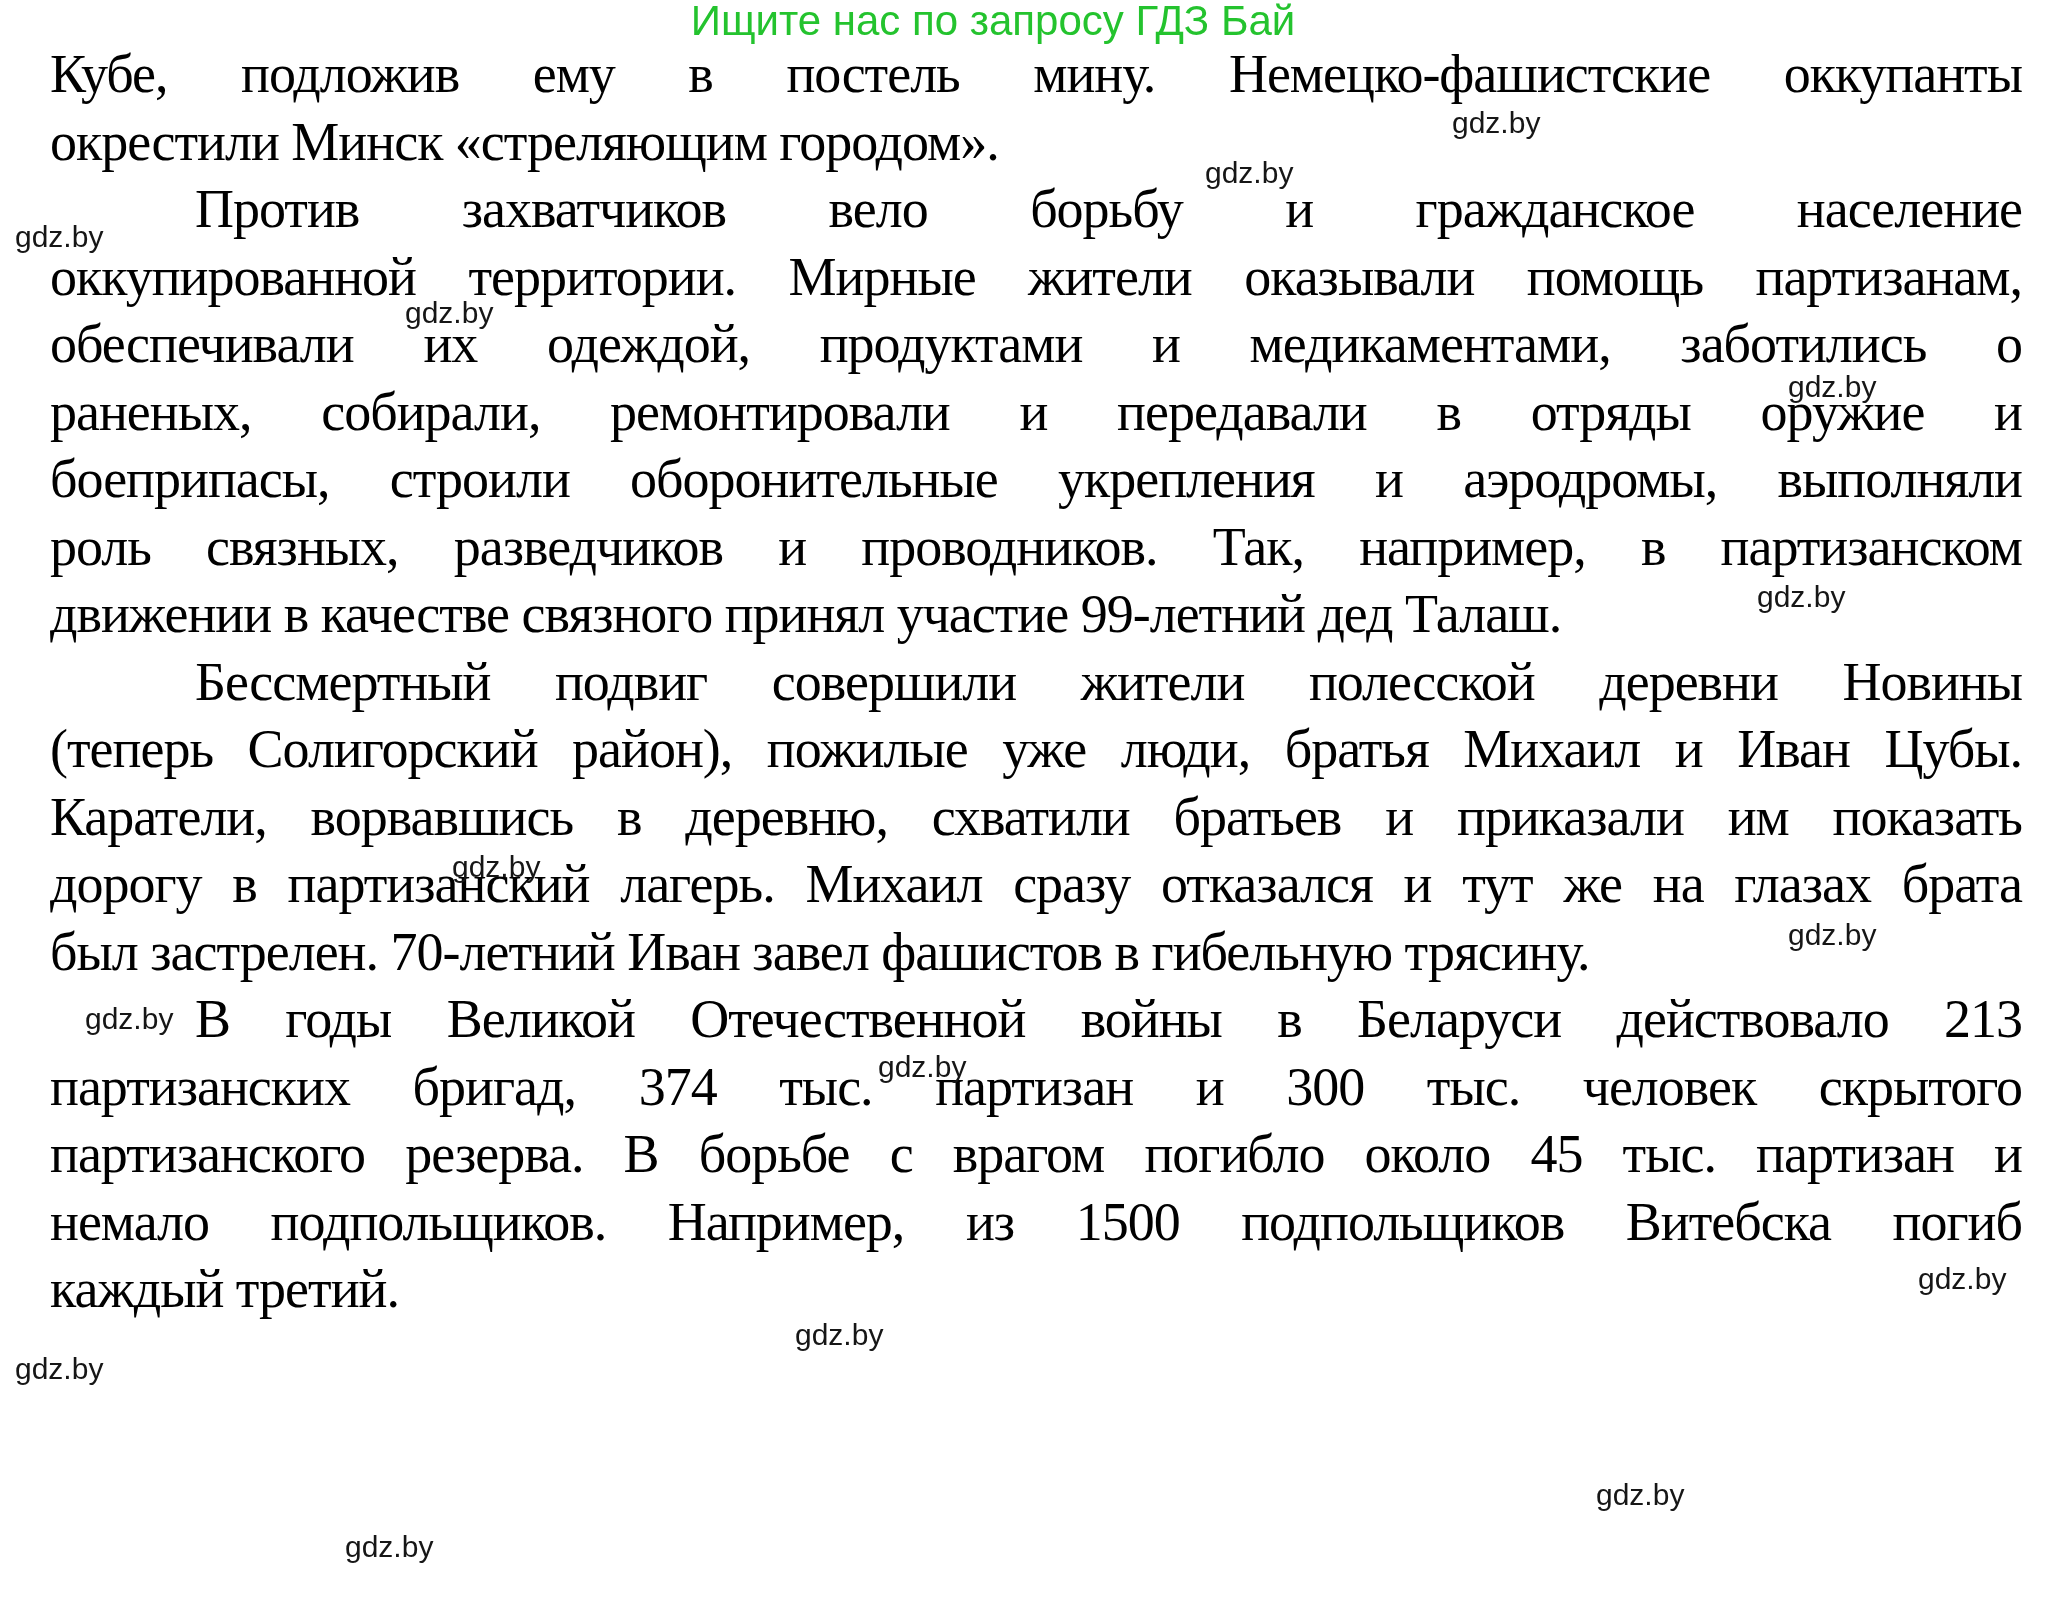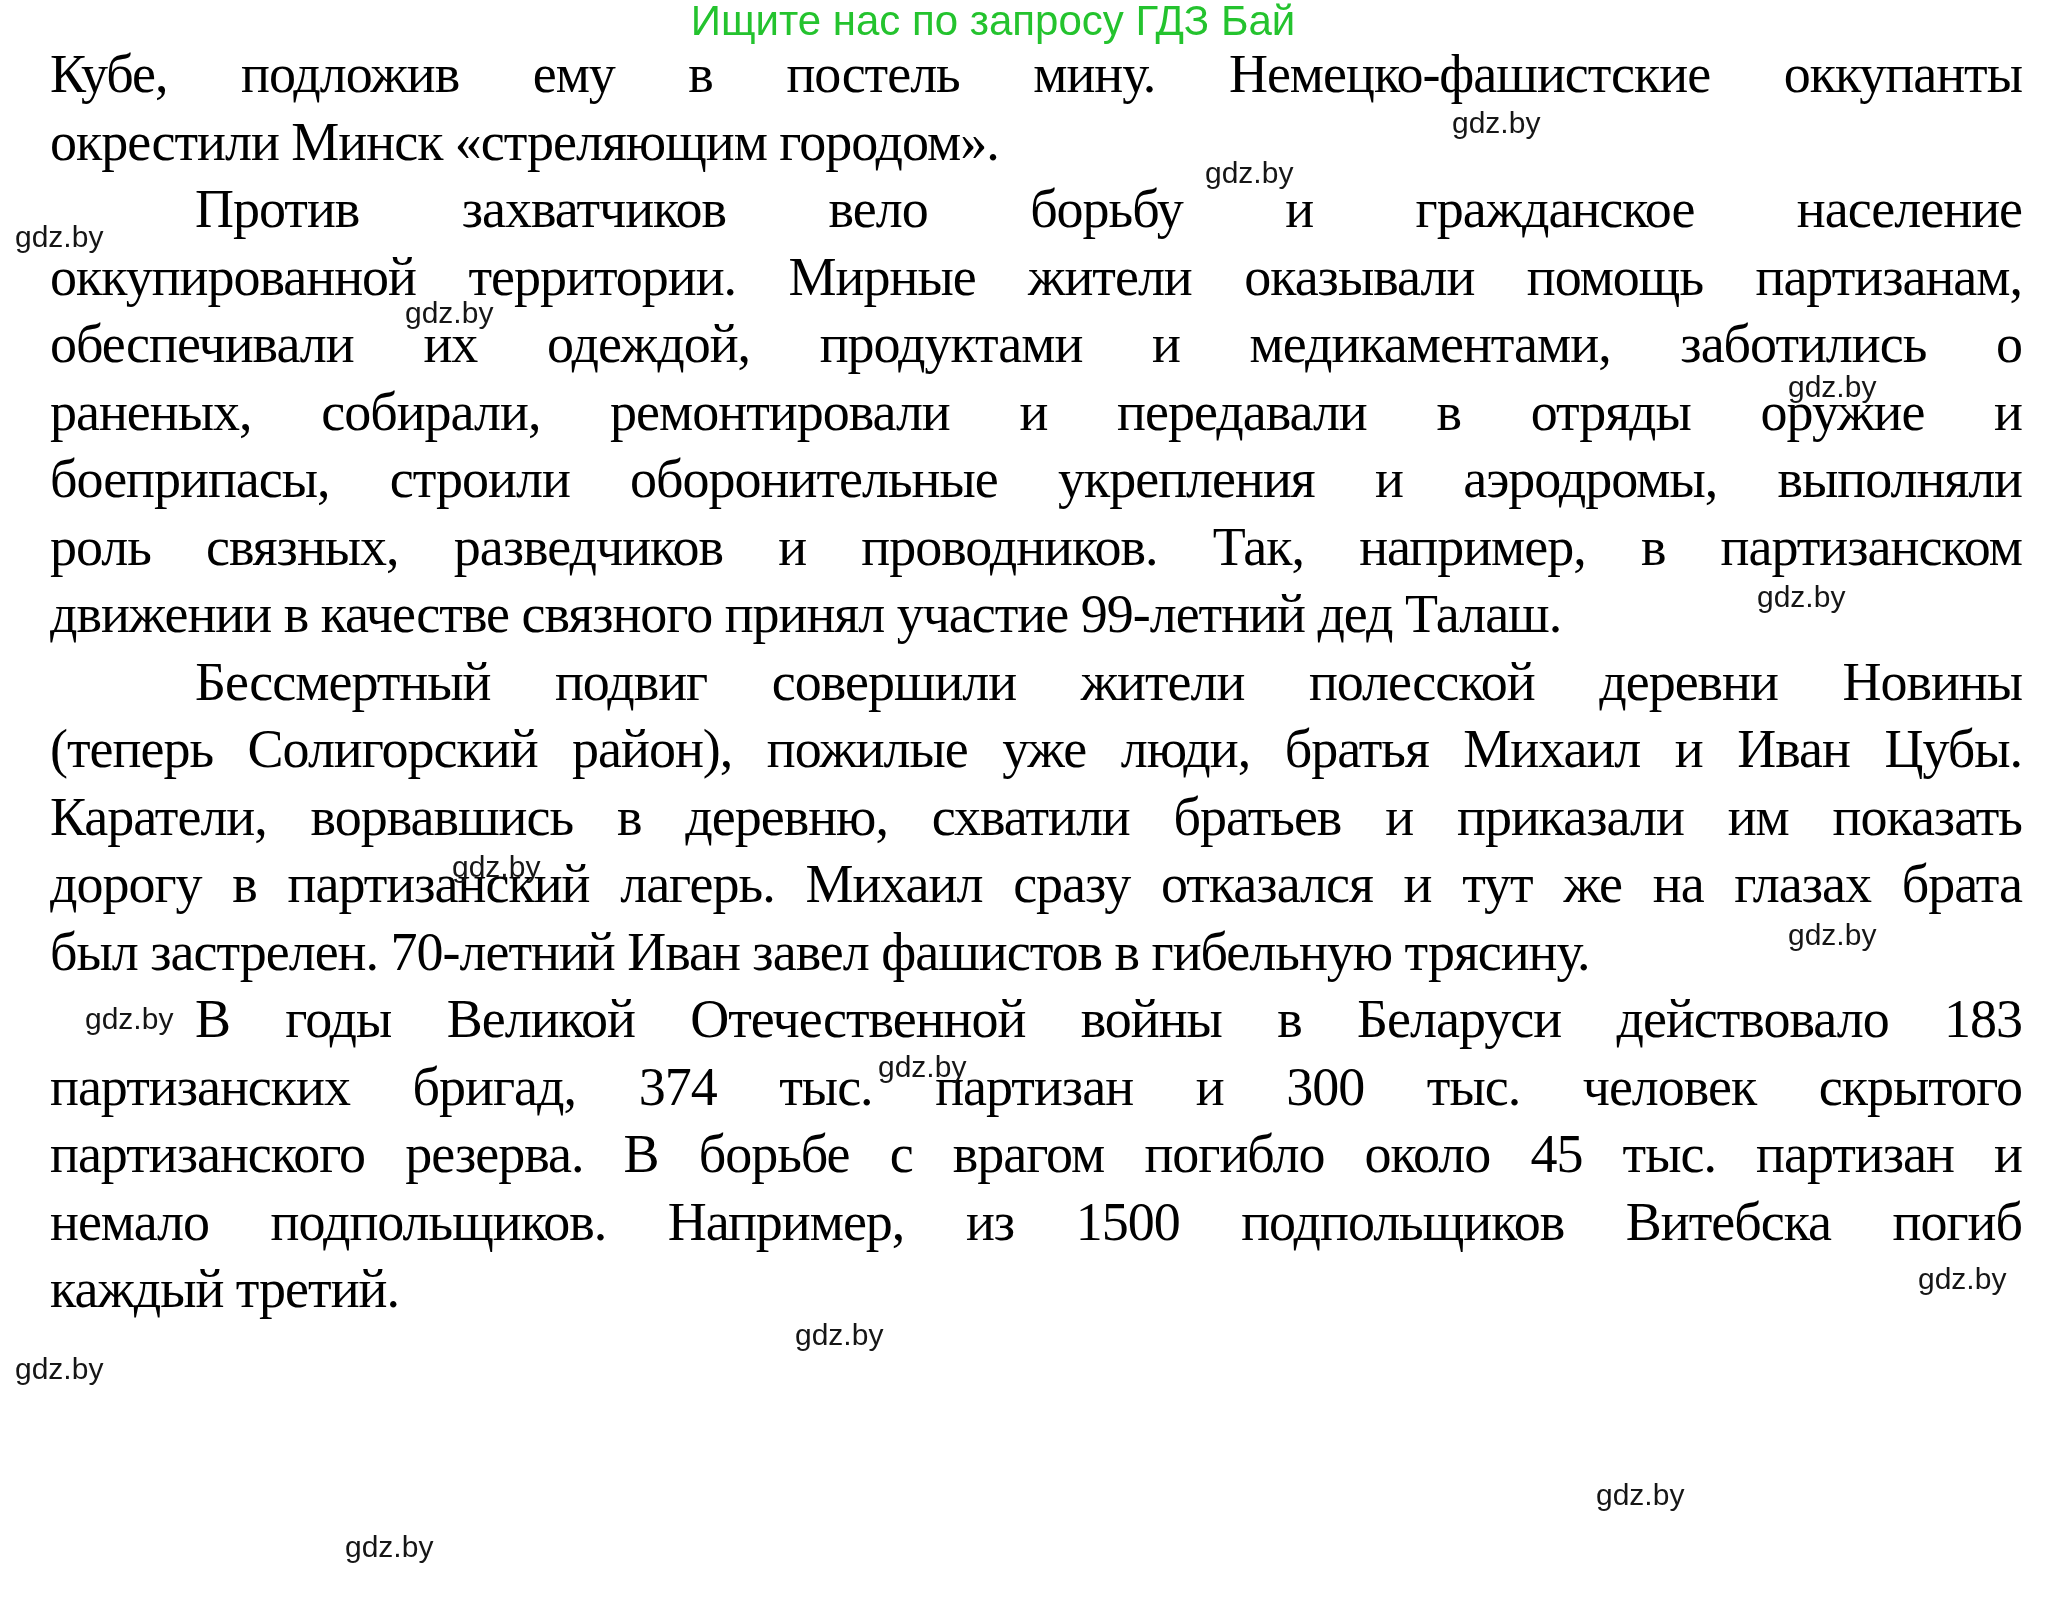--- a/index.html
+++ b/index.html
@@ -108,21 +108,21 @@
 
   <div class="para">
     <div class="line j ind">Бессмертный подвиг совершили жители полесской деревни Новины</div>
     <div class="line j">(теперь Солигорский район), пожилые уже люди, братья Михаил и Иван Цубы.</div>
     <div class="line j">Каратели, ворвавшись в деревню, схватили братьев и приказали им показать</div>
     <div class="line j">дорогу в партизанский лагерь. Михаил сразу отказался и тут же на глазах брата</div>
     <div class="line">был застрелен. 70-летний Иван завел фашистов в гибельную трясину.</div>
   </div>
 
   <div class="para">
-    <div class="line j ind">В годы Великой Отечественной войны в Беларуси действовало 183</div>
+    <div class="line j ind">В годы Великой Отечественной войны в Беларуси действовало 213</div>
     <div class="line j">партизанских бригад, 374 тыс. партизан и 300 тыс. человек скрытого</div>
     <div class="line j">партизанского резерва. В борьбе с врагом погибло около 45 тыс. партизан и</div>
     <div class="line j">немало подпольщиков. Например, из 1500 подпольщиков Витебска погиб</div>
     <div class="line">каждый третий.</div>
   </div>
 
 
 </div>
 
 <span class="wm wm1">gdz.by</span>

